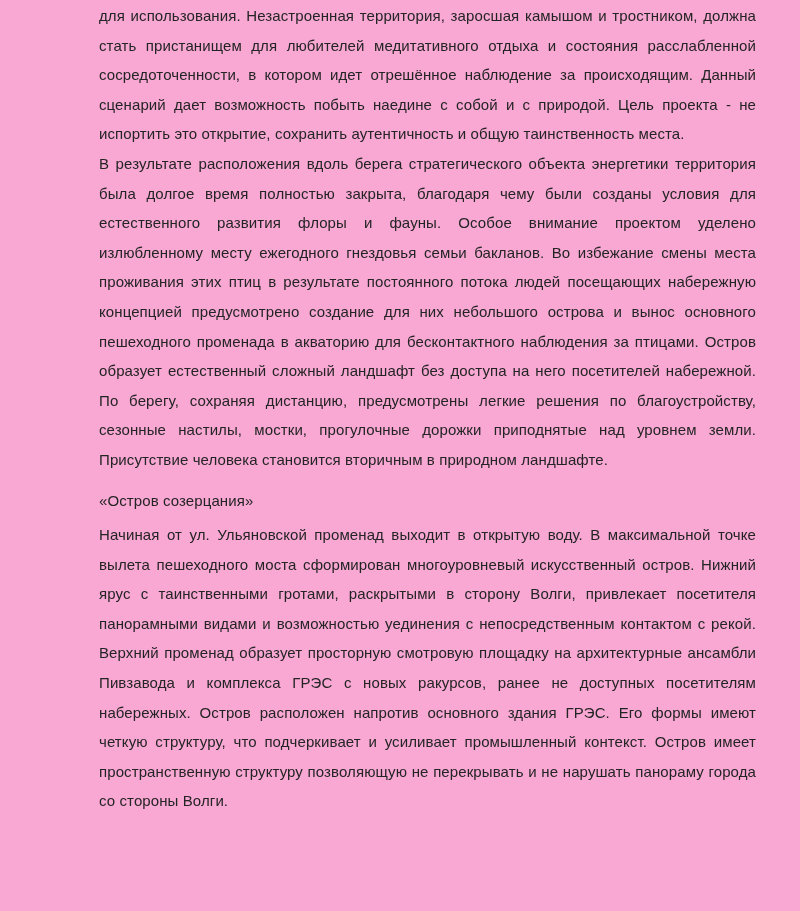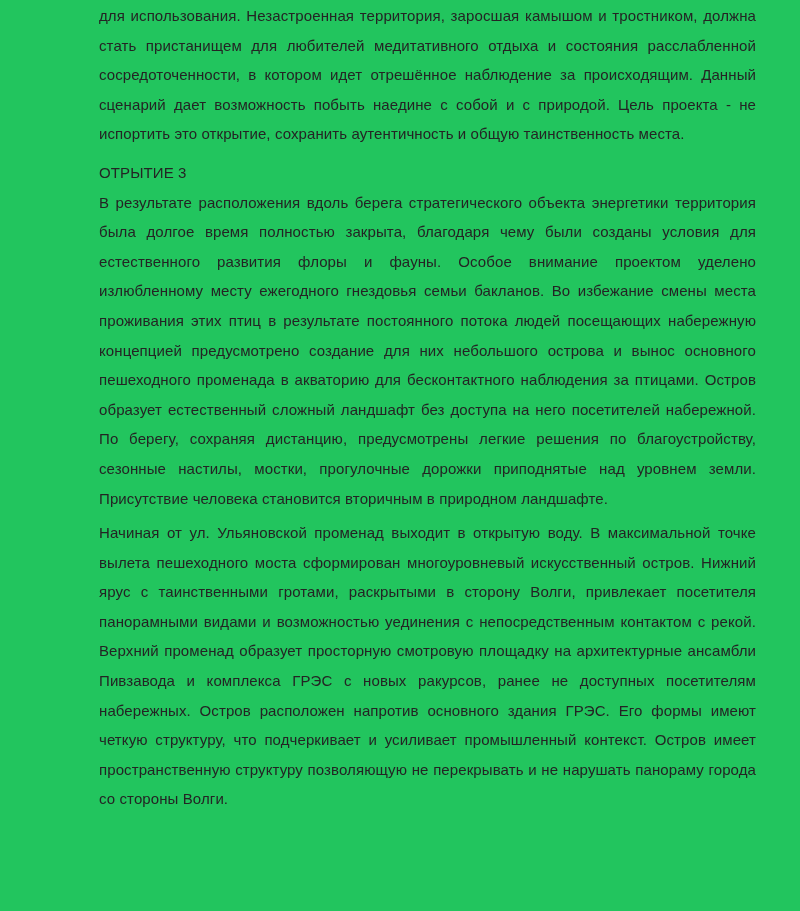--- a/index.html
+++ b/index.html
@@ -11,21 +11,21 @@
   body {
     width: 800px;
     height: 911px;
     font-family: "Liberation Sans", sans-serif;
     overflow: hidden;
   }
   .page {
     width: 800px;
     height: 911px;
     padding: 1px 44px 1px 99px;
-    background: #22c55e;
+    background: #f9a8d4;
     color: #242424;
   }
   .doc-block {
     margin: 0;
     font-size: 15px;
     line-height: 29.6px;
     letter-spacing: 0.1px;
     color: #242424;
   }
   .body-par {
@@ -37,21 +37,21 @@
   .subhead-gap2  { margin-top: 11px; }
   .par-gap       { margin-top: 5px; }
 </style>
 </head>
 <body>
 
 <div class="page">
 
   <p class="doc-block body-par">для использования. Незастроенная территория, заросшая камышом и тростником, должна стать пристанищем для любителей медитативного отдыха и состояния расслабленной сосредоточенности, в котором идет отрешённое наблюдение за происходящим. Данный сценарий дает возможность побыть наедине с собой и с природой. Цель проекта - не испортить это открытие, сохранить аутентичность и общую таинственность места.</p>
 
-  <p class="doc-block heading-gap">ОТРЫТИЕ 3</p>
 
 
   <p class="doc-block body-par">В результате расположения вдоль берега стратегического объекта энергетики территория была долгое время полностью закрыта, благодаря чему были созданы условия для естественного развития флоры и фауны. Особое внимание проектом уделено излюбленному месту ежегодного гнездовья семьи бакланов. Во избежание смены места проживания этих птиц в результате постоянного потока людей посещающих набережную концепцией предусмотрено создание для них небольшого острова и вынос основного пешеходного променада в акваторию для бесконтактного наблюдения за птицами. Остров образует естественный сложный ландшафт без доступа на него посетителей набережной. По берегу, сохраняя дистанцию, предусмотрены легкие решения по благоустройству, сезонные настилы, мостки, прогулочные дорожки приподнятые над уровнем земли. Присутствие человека становится вторичным в природном ландшафте.</p>
 
+  <p class="doc-block subhead-gap2">«Остров созерцания»</p>
 
   <p class="doc-block body-par par-gap">Начиная от ул. Ульяновской променад выходит в открытую воду. В максимальной точке вылета пешеходного моста сформирован многоуровневый искусственный остров. Нижний ярус с таинственными гротами, раскрытыми в сторону Волги, привлекает посетителя панорамными видами и возможностью уединения с непосредственным контактом с рекой. Верхний променад образует просторную смотровую площадку на архитектурные ансамбли Пивзавода и комплекса ГРЭС с новых ракурсов, ранее не доступных посетителям набережных. Остров расположен напротив основного здания ГРЭС. Его формы имеют четкую структуру, что подчеркивает и усиливает промышленный контекст. Остров имеет пространственную структуру позволяющую не перекрывать и не нарушать панораму города со стороны Волги.</p>
 
 </div>
 
 </body></html>

